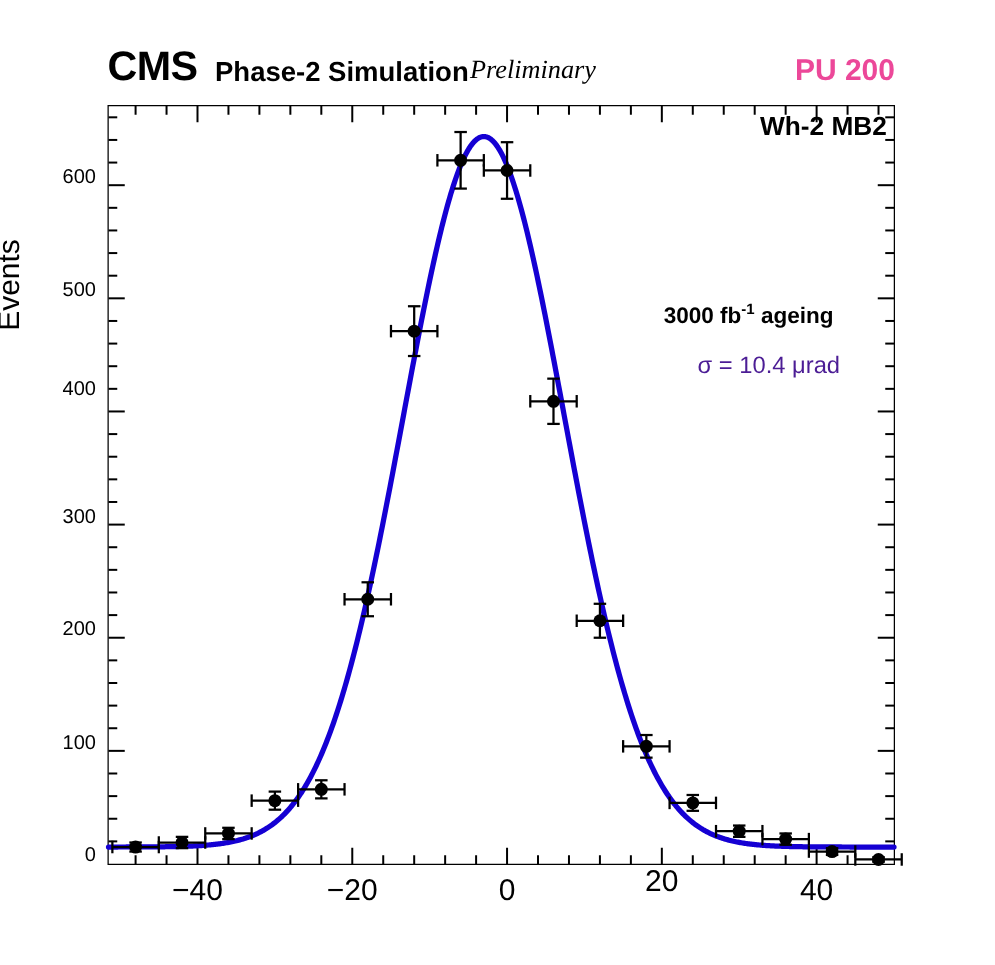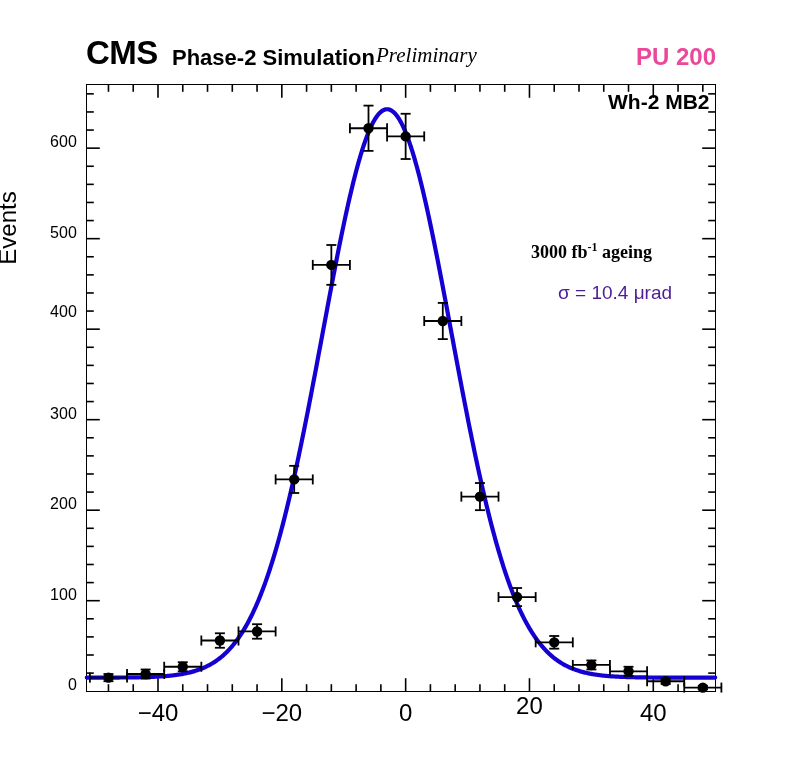--- a/index.html
+++ b/index.html
@@ -22,21 +22,21 @@
   
   .ylab{position:absolute;left:-72px;top:214px;width:160px;text-align:center;
         font-size:24px;color:#000;transform:rotate(-90deg);transform-origin:center center;}
   .xlab{position:absolute;left:300px;top:730px;width:470px;text-align:left;font-size:24px;color:#000;}
   .xtl{position:absolute;font-size:24px;color:#000;text-align:center;width:90px;}
   .ytl{position:absolute;font-size:16px;color:#000;text-align:right;width:70px;}
 
   
   .boxlab{position:absolute;font-weight:bold;font-size:21px;color:#000;}
   .annot1{position:absolute;font-weight:bold;font-size:18px;color:#000;
-          font-family:Liberation Serif, serif;white-space:nowrap;}
+          font-family:Liberation Sans, sans-serif;white-space:nowrap;}
   .annot1 sup{font-size:12px;}
   .annot2{position:absolute;font-size:19px;color:#4c1d95;white-space:nowrap;}
 
   svg{position:absolute;left:0;top:0;overflow:visible;}
 </style>
 </head>
 <body>
 
 <div id="root">
 

